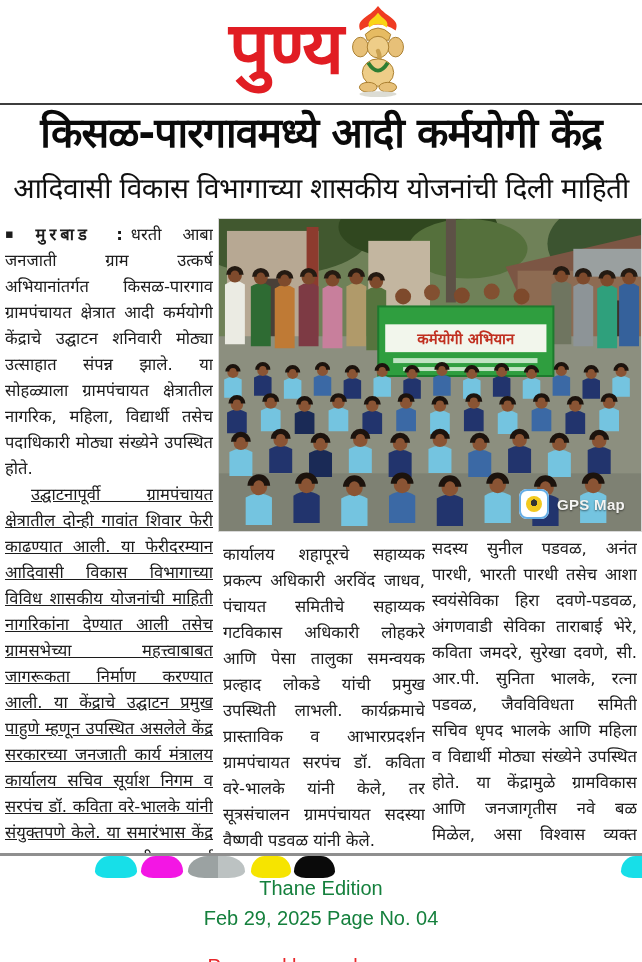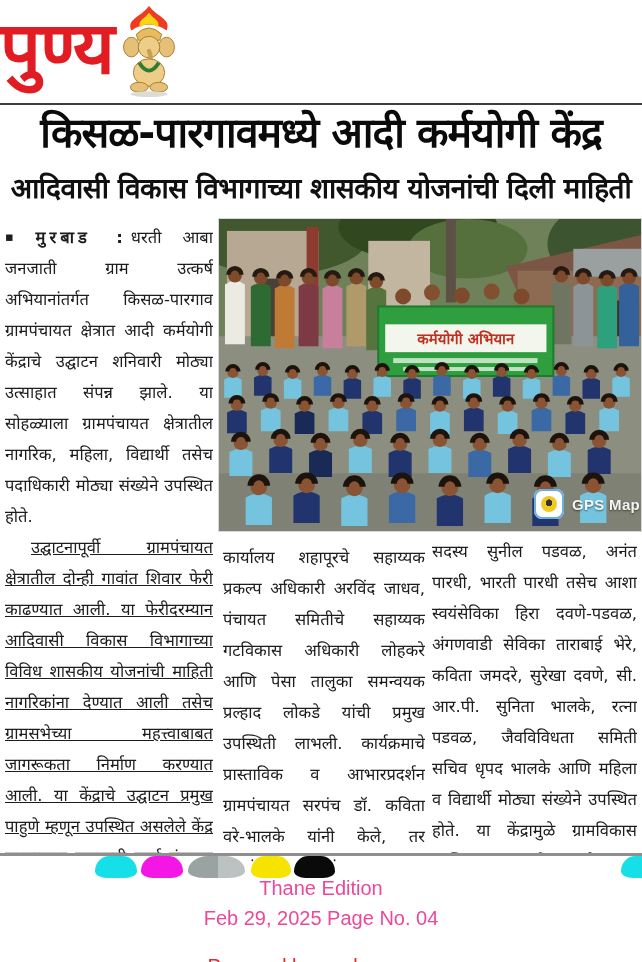--- a/index.html
+++ b/index.html
@@ -1,70 +1,70 @@
 <!DOCTYPE html>
 <html><head>
 <meta charset="utf-8">
 <style>
   * { margin:0; padding:0; box-sizing:border-box; }
   html,body { width:642px; height:962px; background:#ffffff; overflow:hidden; }
   body { font-family:"DejaVu Sans", sans-serif; position:relative; color:#1b1b1b; }
 
   
   .masthead { position:absolute; top:0; left:0; width:642px; height:102px;
-              display:flex; align-items:center; justify-content:flex-start; gap:0; }
+              display:flex; align-items:center; justify-content:center; gap:0; }
   .masthead-word { color:#e11d23; font-size:72px; font-weight:900; line-height:1;
                    letter-spacing:-1px; padding-bottom:6px; }
   .logo-wrap { width:70px; height:94px; flex:0 0 auto; }
   .rule-top { position:absolute; top:103px; left:0; width:642px; height:2px; background:#3d3d3d; }
 
   
   .headline { position:absolute; top:106px; left:0; width:642px; text-align:center;
               font-size:41px; font-weight:800; color:#0a0a0a; line-height:1.35;
               letter-spacing:-1px; white-space:nowrap; }
   .subheadline { position:absolute; top:168px; left:0; width:642px; text-align:center;
-                 font-size:28px; font-weight:700; color:#101010; letter-spacing:-0.5px;
+                 font-size:28px; font-weight:400; color:#101010; letter-spacing:-0.5px;
                  white-space:nowrap; }
 
   
-  .col { position:absolute; font-size:16.5px; line-height:31px; text-align:justify;
+  .col { position:absolute; font-size:16.5px; line-height:26px; text-align:justify;
          color:#1c1c1c; }
   .col p + p { text-indent:26px;text-decoration:underline; }
   .col-1 { left:5px;   top:221px; width:208px; height:634px; overflow:hidden; }
   .col-2 { left:223px; top:536px; width:202px; height:320px; overflow:hidden;margin-top:6px; }
   .col-3 { left:432px; top:536px; width:205px; height:320px; overflow:hidden; }
   .dl-marker { font-weight:700; margin-right:6px; font-size:13px; vertical-align:2px; }
   .dl { font-weight:700; letter-spacing:4px; margin-right:4px; }
 
   
   .photo { position:absolute; left:218px; top:218px; width:424px; height:314px;
            border:1px solid #d8d8d8; background:#ef4444; }
   .photo svg { display:block; width:100%; height:100%; }
-  .gps-badge { position:absolute; right:1px; bottom:12px; display:flex; align-items:center;
+  .gps-badge { position:absolute; right:16px; bottom:12px; display:flex; align-items:center;
                gap:8px; }
   .gps-icon { width:30px; height:30px; border-radius:8px; background:#fff;
               box-shadow: inset 0 0 0 2px #66aee6; display:flex; align-items:center; justify-content:center; }
   .gps-pin { width:16px; height:16px; border-radius:50%;
              background: radial-gradient(circle at 50% 42%, #333 0 3.2px, #f2c91e 3.4px); }
   .gps-text { font-family:"Liberation Sans", sans-serif; font-weight:700; font-size:15px;
               color:#f4f4f2; text-shadow:0 1px 2px rgba(0,0,0,.55); letter-spacing:.3px; }
 
   
   .rule-bottom { position:absolute; top:853px; left:0; width:642px; height:3px; background:#8f8f8f; }
   .dome { position:absolute; top:856px; height:22px; border-radius:50% 50% 42% 42% / 100% 100% 45% 45%; }
   .dome.c1 { left:95px;  width:42px; background:#17dfe8; }
   .dome.c2 { left:141px; width:42px; background:#f316e4; }
   .dome.c3 { left:188px; width:57px; background:linear-gradient(90deg,#9ba2a2 0 52%,#bcc2c2 52%); }
   .dome.c4 { left:251px; width:40px; background:#f6e400; }
   .dome.c5 { left:294px; width:41px; background:#0a0a0a; }
   .dome.c6 { left:621px; width:42px; background:#17dfe8; }
 
   
   .footer-line { position:absolute; left:0; width:642px; text-align:center;
-                 font-family:"Liberation Sans", sans-serif; font-size:20px; color:#ec4899; }
+                 font-family:"Liberation Sans", sans-serif; font-size:20px; color:#15803d; }
   .footer-edition { top:877px; }
   .footer-date    { top:907px; }
   .footer-powered { top:936px; color:#e8262a;margin-top:19px; }
 
   
   .navy{color:#22346d}.dn{color:#1a2a56}.lb{color:#74c4e0}.mb{color:#3b69a5}
   .wt{color:#ebebe3}.grn{color:#2e6b33}.org{color:#bf7a35}.mrn{color:#7d3a44}
   .pnk{color:#c87f9c}.tan{color:#b09a6a}.olv{color:#6f7560}.gry{color:#8d9497}
   .tea{color:#2fa07c}.blu{color:#35619b}.grn2{color:#57743e}
 </style>

